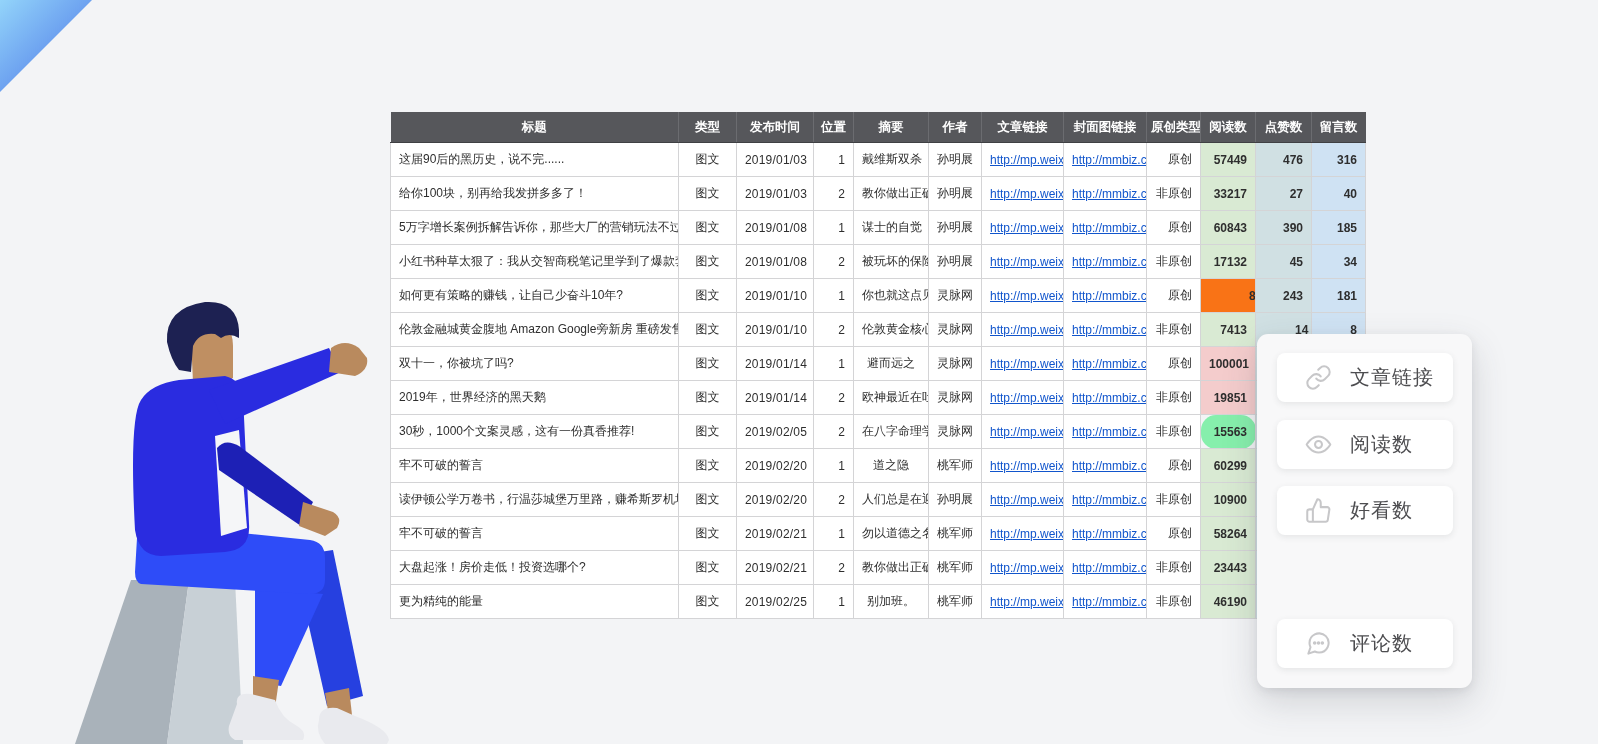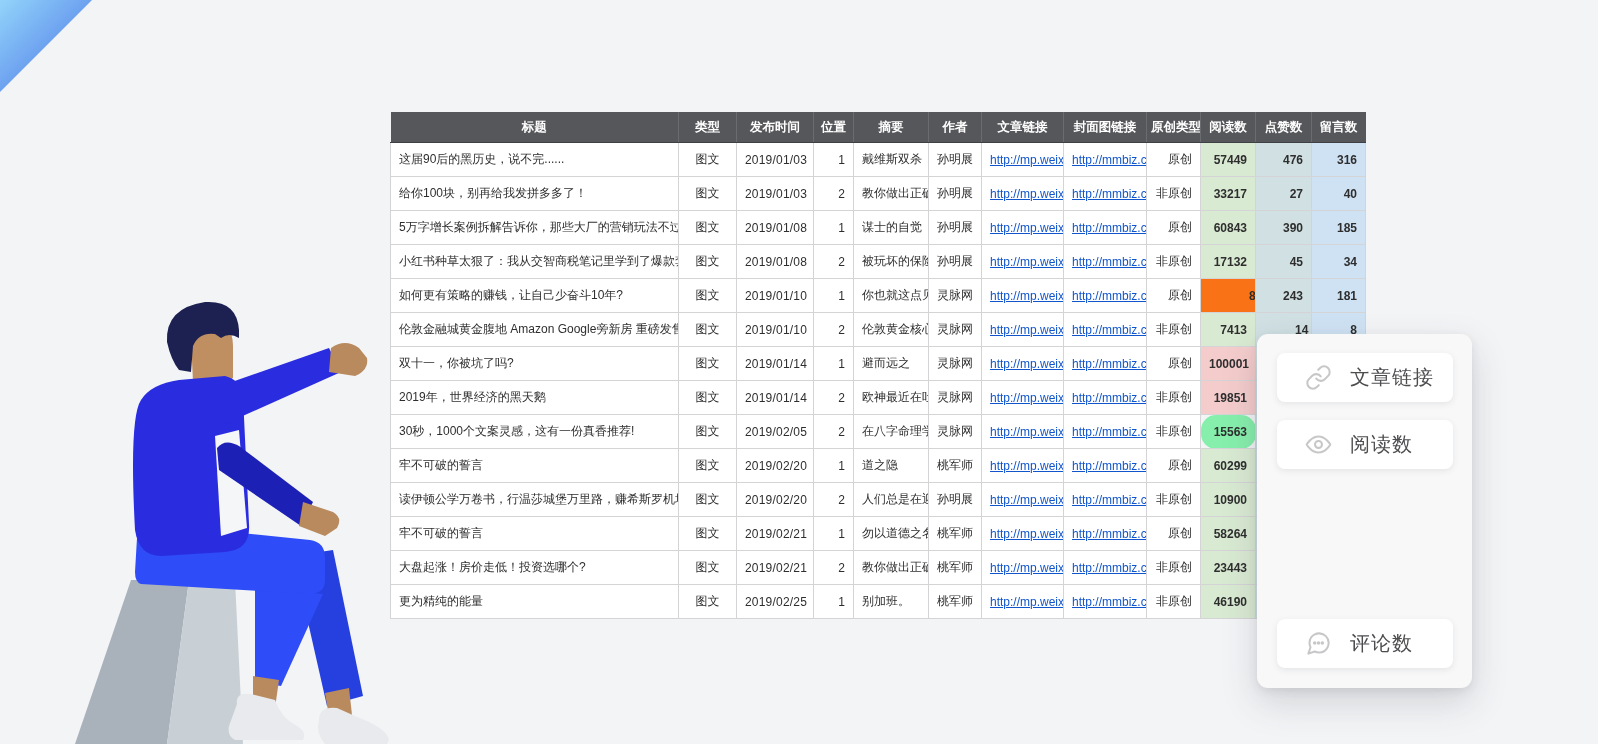--- a/index.html
+++ b/index.html
@@ -27,21 +27,21 @@
   }
   table.grid th:last-child{border-right:1px solid #56575b;}
   table.grid td{
     height:33px;background:#fff;font-size:12px;color:#2e2e2e;
     border:1px solid #d4d4d6;padding:0 8px;overflow:hidden;white-space:nowrap;
   }
   td.c-title{padding-left:10px;text-align:left;}
   td.c-type{text-align:center;}
   td.c-date{text-align:center;letter-spacing:.2px;}
   td.c-pos{text-align:right;}
-  td.c-sum{text-align:left;padding:0 2px 0 6px;}
+  td.c-sum{text-align:center;padding:0 2px 0 6px;}
   td.c-auth{text-align:left;padding-left:6px;}
   td.c-link{text-align:left;padding-left:6px;}
   td.c-orig{text-align:right;}
   td.c-num{text-align:right;font-size:12.5px;font-weight:bold;}
   td a{color:#1155cc;text-decoration:underline;cursor:pointer;}
   
   .popup{
     position:absolute;left:1257px;top:334px;width:215px;height:354px;
     background:#f8f8f9;border-radius:11px;
     box-shadow:0 14px 36px rgba(55,60,70,.18),0 3px 10px rgba(55,60,70,.10);
@@ -336,20 +336,28 @@
     </div>
     <div class="pill" style="top: 85.5px;">
       <span style="display: inline-flex;">
         <svg viewBox="0 0 24 24" fill="none" stroke="#c7c7c9" stroke-width="1.8" stroke-linecap="round" stroke-linejoin="round" style="width: 27px; height: 27px;">
           <path d="M1.5 12S5.5 4.8 12 4.8 22.5 12 22.5 12 18.5 19.2 12 19.2 1.5 12 1.5 12z"></path>
           <circle cx="12" cy="12" r="3.1"></circle>
         </svg>
       </span>
       <span class="lbl">阅读数</span>
     </div>
+    <div class="pill" style="top: 152px;">
+      <span style="display: inline-flex;">
+        <svg viewBox="0 0 24 24" fill="none" stroke="#c7c7c9" stroke-width="1.8" stroke-linecap="round" stroke-linejoin="round" style="width: 27px; height: 27px;">
+          <path d="M14 9V5a3 3 0 0 0-3-3l-4 9v11h11.28a2 2 0 0 0 2-1.7l1.38-9a2 2 0 0 0-2-2.3zM7 22H4a2 2 0 0 1-2-2v-7a2 2 0 0 1 2-2h3"></path>
+        </svg>
+      </span>
+      <span class="lbl">好看数</span>
+    </div>
     <div class="pill" style="top: 285px;">
       <span style="display: inline-flex;">
         <svg viewBox="0 0 24 24" fill="none" stroke="#c7c7c9" stroke-width="1.8" stroke-linecap="round" stroke-linejoin="round" style="width: 27px; height: 27px;">
           <path d="M21 11.5a8.38 8.38 0 0 1-.9 3.8 8.5 8.5 0 0 1-7.6 4.7 8.38 8.38 0 0 1-3.8-.9L3 21l1.9-5.7a8.38 8.38 0 0 1-.9-3.8 8.5 8.5 0 0 1 4.7-7.6 8.38 8.38 0 0 1 3.8-.9h.5a8.48 8.48 0 0 1 8 8v.5z"></path>
           <circle cx="8.6" cy="11.5" r="0.7" fill="#c7c7c9"></circle>
           <circle cx="12" cy="11.5" r="0.7" fill="#c7c7c9"></circle>
           <circle cx="15.4" cy="11.5" r="0.7" fill="#c7c7c9"></circle>
         </svg>
       </span>
       <span class="lbl">评论数</span>

